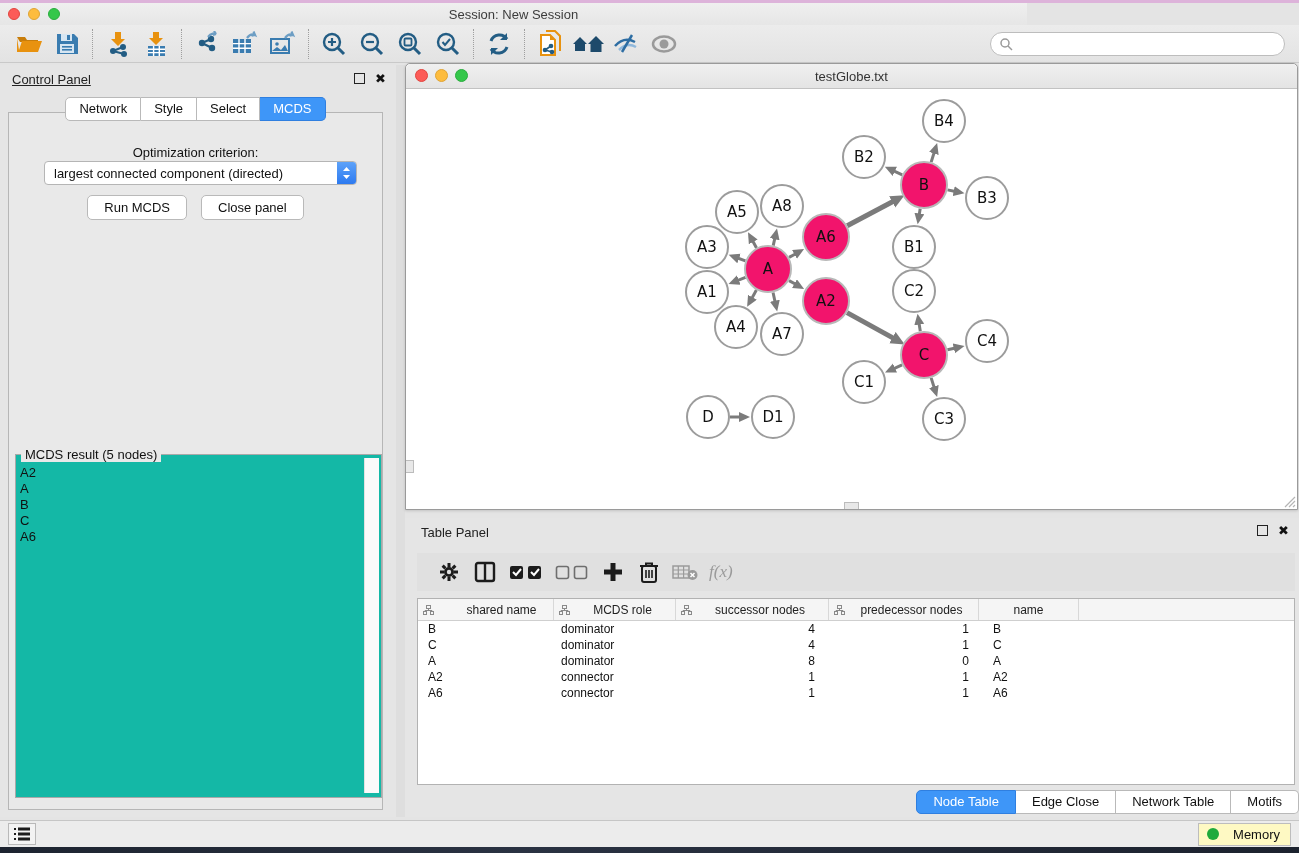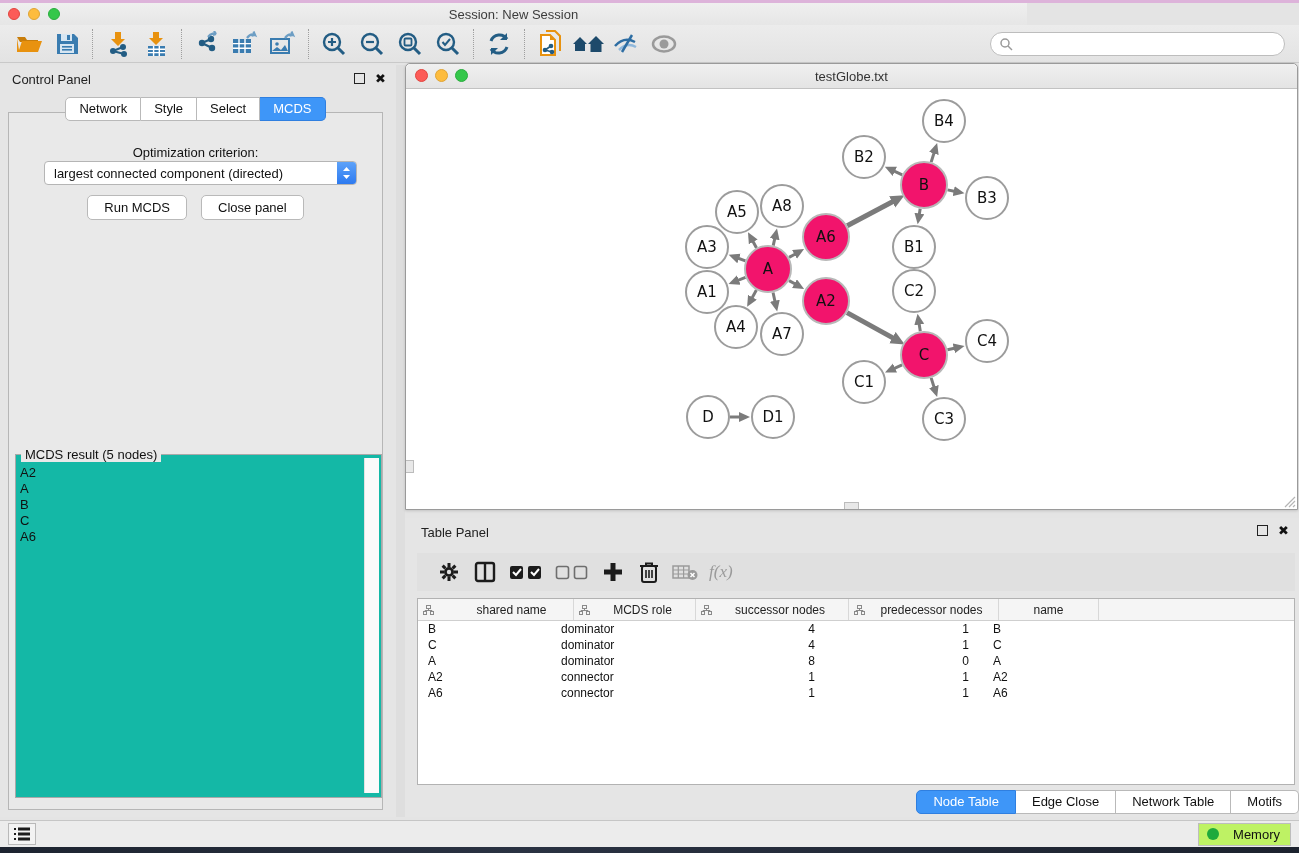--- a/index.html
+++ b/index.html
@@ -33,21 +33,21 @@
   .tb-sep { width:1px; height:30px; margin:0 6px; border-left:1px dotted #9e9e9e; flex:0 0 auto; }
   .search-wrap { margin-left:auto; margin-right:4px; }
   .search-box {
     width:295px; height:24px; background:#fff; border:1px solid #bdbdbd; border-radius:12px;
     display:flex; align-items:center; padding-left:8px;
   }
   .search-box input { border:none; outline:none; width:250px; font-size:12px; background:transparent; }
 
   
   .control-panel { position:absolute; left:0; top:65px; width:396px; height:752px; background:#e5e5e5; }
-  .cp-header { position:absolute; left:12px; top:7px; font-size:13px; color:#222; }
+  .cp-header { position:absolute; left:12px; top:7px; font-size:13px; color:#222;text-decoration:underline; }
   .panel-btns { position:absolute; right:10px; top:8px; display:flex; gap:10px; align-items:center; }
   .float-btn { width:11px; height:11px; border:1.5px solid #222; background:transparent; }
   .close-x { font-size:13px; font-weight:bold; color:#111; line-height:11px; }
 
   .cp-inner {
     position:absolute; left:8px; top:47px; width:375px; height:698px;
     background:#e9e9e9; border:1px solid #b6b6b6;
   }
   .seg-tabs { position:absolute; top:-16px; left:0; right:0; display:flex; justify-content:center; }
   .seg-tab {
@@ -130,37 +130,37 @@
   }
   .dt-hcell .hlabel { flex:1; text-align:center; padding:0 4px; }
   .dt-hcell .hicon { margin-left:5px; }
   .dt-row { display:flex; height:16px; align-items:center; font-size:12px; color:#111; }
   .dt-cell { overflow:hidden; white-space:nowrap; }
   .c0 { width:136px; padding-left:10px; }
   .c1 { width:122px; padding-left:7px; }
   .c2 { width:153px; text-align:right; padding-right:14px; }
   .c3 { width:150px; text-align:right; padding-right:10px; }
   .c4 { width:100px; padding-left:14px; }
-  .hc0 { width:156px;gap:16px; } .hc1 { width:122px; } .hc2 { width:153px; } .hc3 { width:150px; } .hc4 { width:100px; }
+  .hc0 { width:136px;gap:16px; } .hc1 { width:122px; } .hc2 { width:153px; } .hc3 { width:150px; } .hc4 { width:100px; }
 
   .tp-tabs { position:absolute; left:0; top:272px; width:100%; display:flex; justify-content:flex-end; }
   .tp-tabs .seg-tab { padding:4px 16px; }
 
   
   .statusbar {
     position:absolute; left:0; top:820px; width:1299px; height:27px;
     background:#ececec; border-top:1px solid #c6c6c6;
     display:flex; align-items:center; padding:0 8px;
   }
   .sb-left-btn {
     width:28px; height:22px; background:#f3f3f3; border:1px solid #b9b9b9;
     display:flex; align-items:center; justify-content:center;
   }
   .memory-btn {
-    margin-left:auto; height:23px; background:#bef264; border:1px solid #bdbdbd;
+    margin-left:auto; height:23px; background:#fef9c3; border:1px solid #bdbdbd;
     display:flex; align-items:center; gap:14px; padding:0 10px 0 8px; font-size:13px; color:#111;
   }
   .mem-dot { width:12px; height:12px; border-radius:50%; background:#1faa3c; }
   .bottom-strip { position:absolute; left:0; top:847px; width:1299px; height:6px;
     background:linear-gradient(90deg,#1d2430,#2a3242 40%,#1c222e); }
 
   svg { display:block; }
   .gap-v { position:absolute; left:396px; top:65px; width:9px; height:752px; background:#dedede; }
 </style>
 </head>

